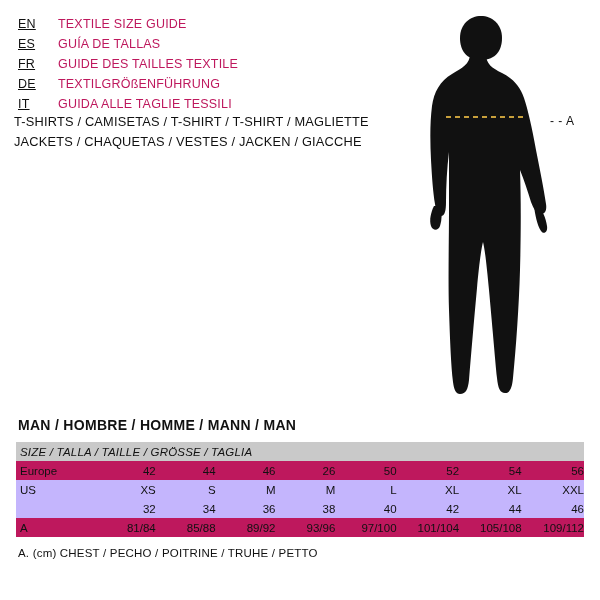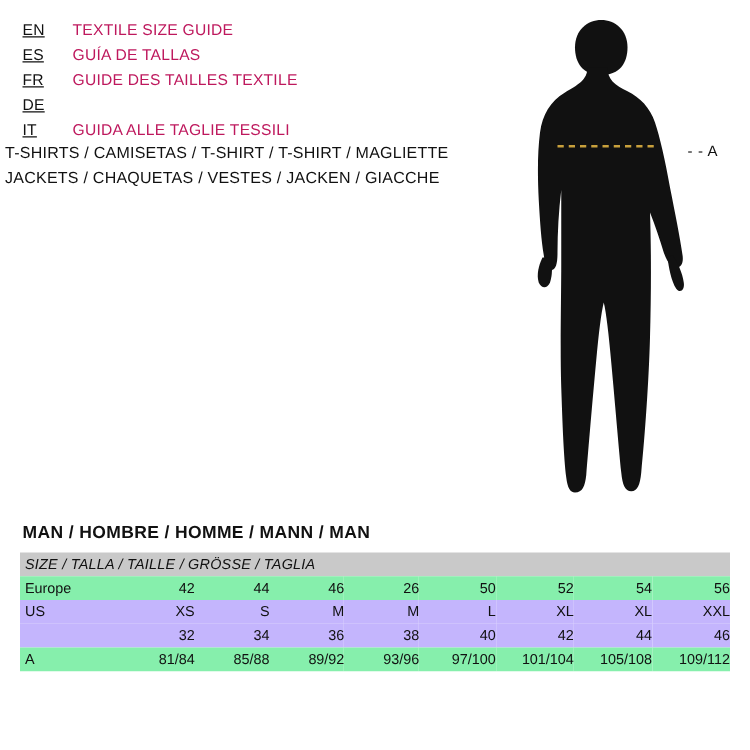--- a/index.html
+++ b/index.html
@@ -43,21 +43,21 @@
   }
   .lang-text {
     font-size: 12.5px;
     letter-spacing: 0.2px;
     color: #be185d;
   }
 
   
   .cat-block {
     position: absolute;
-    left: 4px;
+    left: 14px;
     top: 112px;
     width: 400px;
   }
   .cat-line {
     font-size: 12.8px;
     line-height: 20px;
     letter-spacing: 0.2px;
     color: #111111;
     white-space: nowrap;
   }
@@ -110,21 +110,21 @@
     background: #c9c9c9;
     font-weight: normal;
     font-size: 11.5px;
     letter-spacing: 0.2px;
     font-style: italic;
   }
   .row-shaded td {
     background: #c4b5fd;
   }
   .row-plain td {
-    background: #86efac;
+    background: #be185d;
   }
   .c-label {
     width: 86px;
     padding-left: 4px !important;
   }
   .c-val {
     width: 68px;
     text-align: right;
   }
 
@@ -151,20 +151,21 @@
     <div class="lang-row">
       <span class="lang-code">ES</span>
       <span class="lang-text">GUÍA DE TALLAS</span>
     </div>
     <div class="lang-row">
       <span class="lang-code">FR</span>
       <span class="lang-text">GUIDE DES TAILLES TEXTILE</span>
     </div>
     <div class="lang-row">
       <span class="lang-code">DE</span>
+      <span class="lang-text">TEXTILGRÖßENFÜHRUNG</span>
     </div>
     <div class="lang-row">
       <span class="lang-code">IT</span>
       <span class="lang-text">GUIDA ALLE TAGLIE TESSILI</span>
     </div>
   </div>
 
   <div class="cat-block">
     <div class="cat-line">T-SHIRTS / CAMISETAS / T-SHIRT / T-SHIRT / MAGLIETTE</div>
     <div class="cat-line">JACKETS / CHAQUETAS / VESTES / JACKEN / GIACCHE</div>
@@ -265,14 +266,15 @@
         <td class="c-val">89/92</td>
         <td class="c-val">93/96</td>
         <td class="c-val">97/100</td>
         <td class="c-val">101/104</td>
         <td class="c-val">105/108</td>
         <td class="c-val">109/112</td>
       </tr>
     </tbody>
   </table>
 
+  <div class="footnote">A. (cm) CHEST / PECHO / POITRINE / TRUHE / PETTO</div>
 
 </div>
 
 </body></html>

